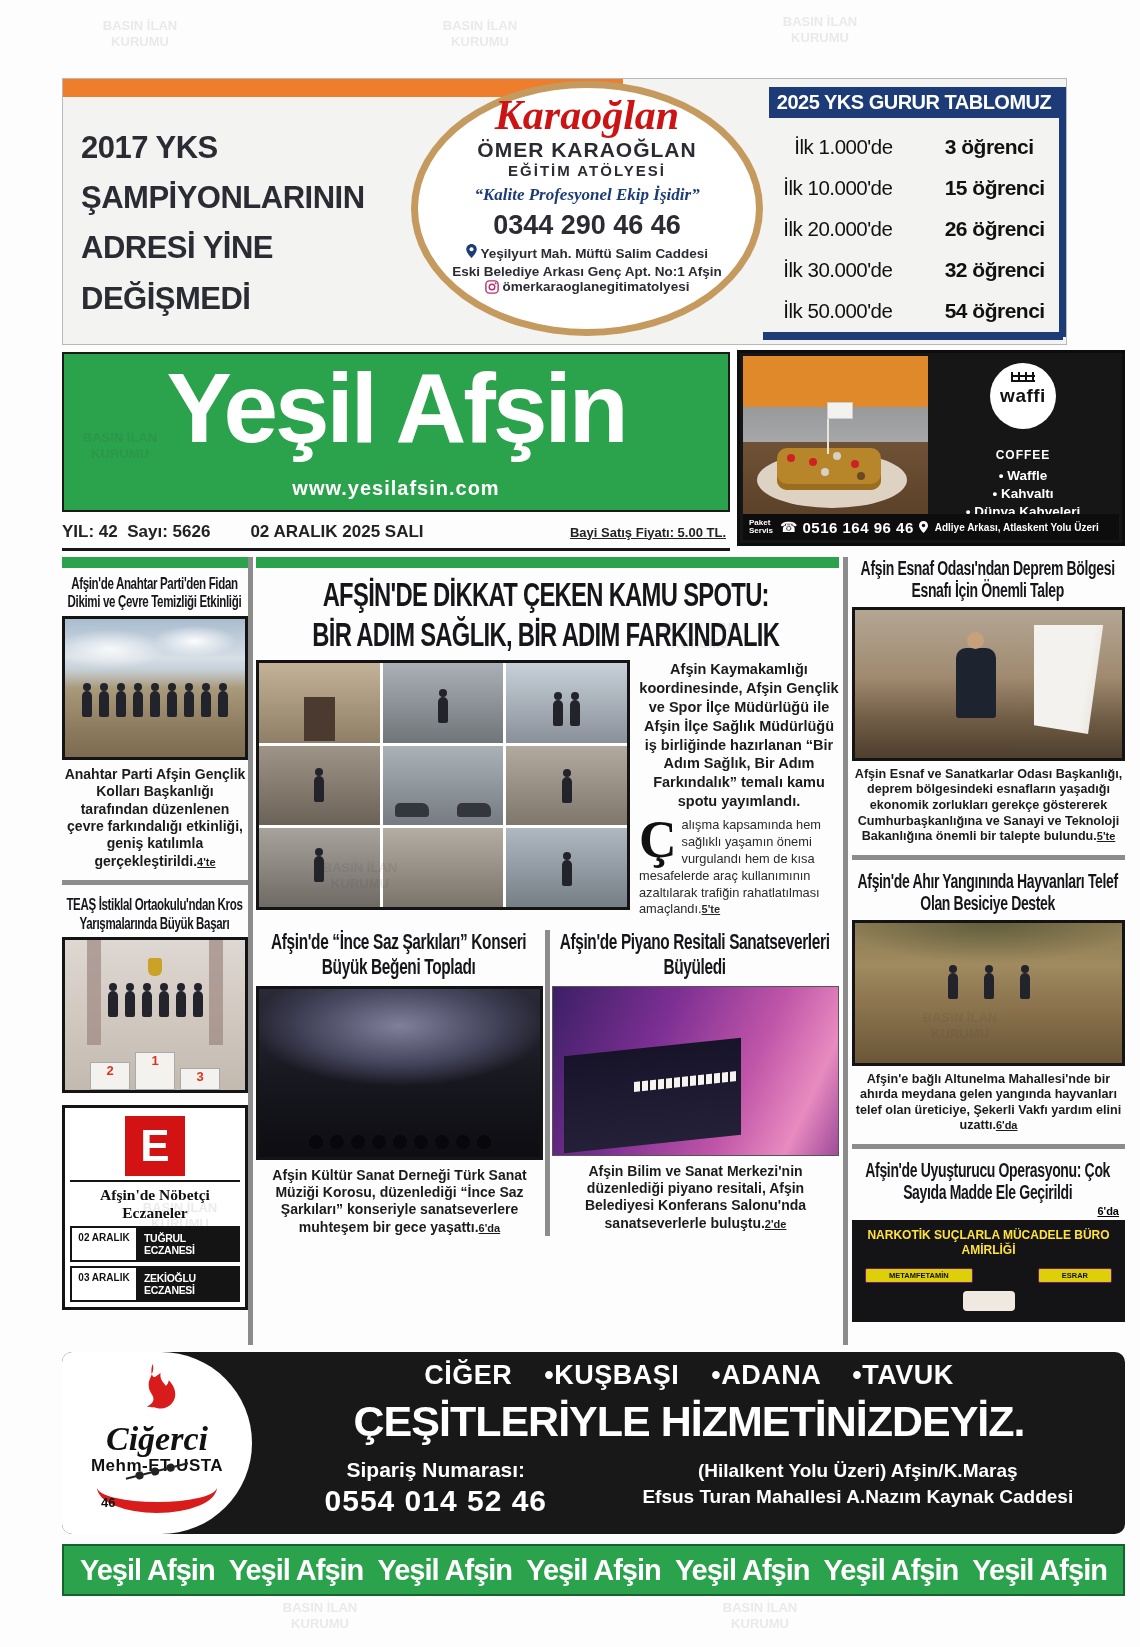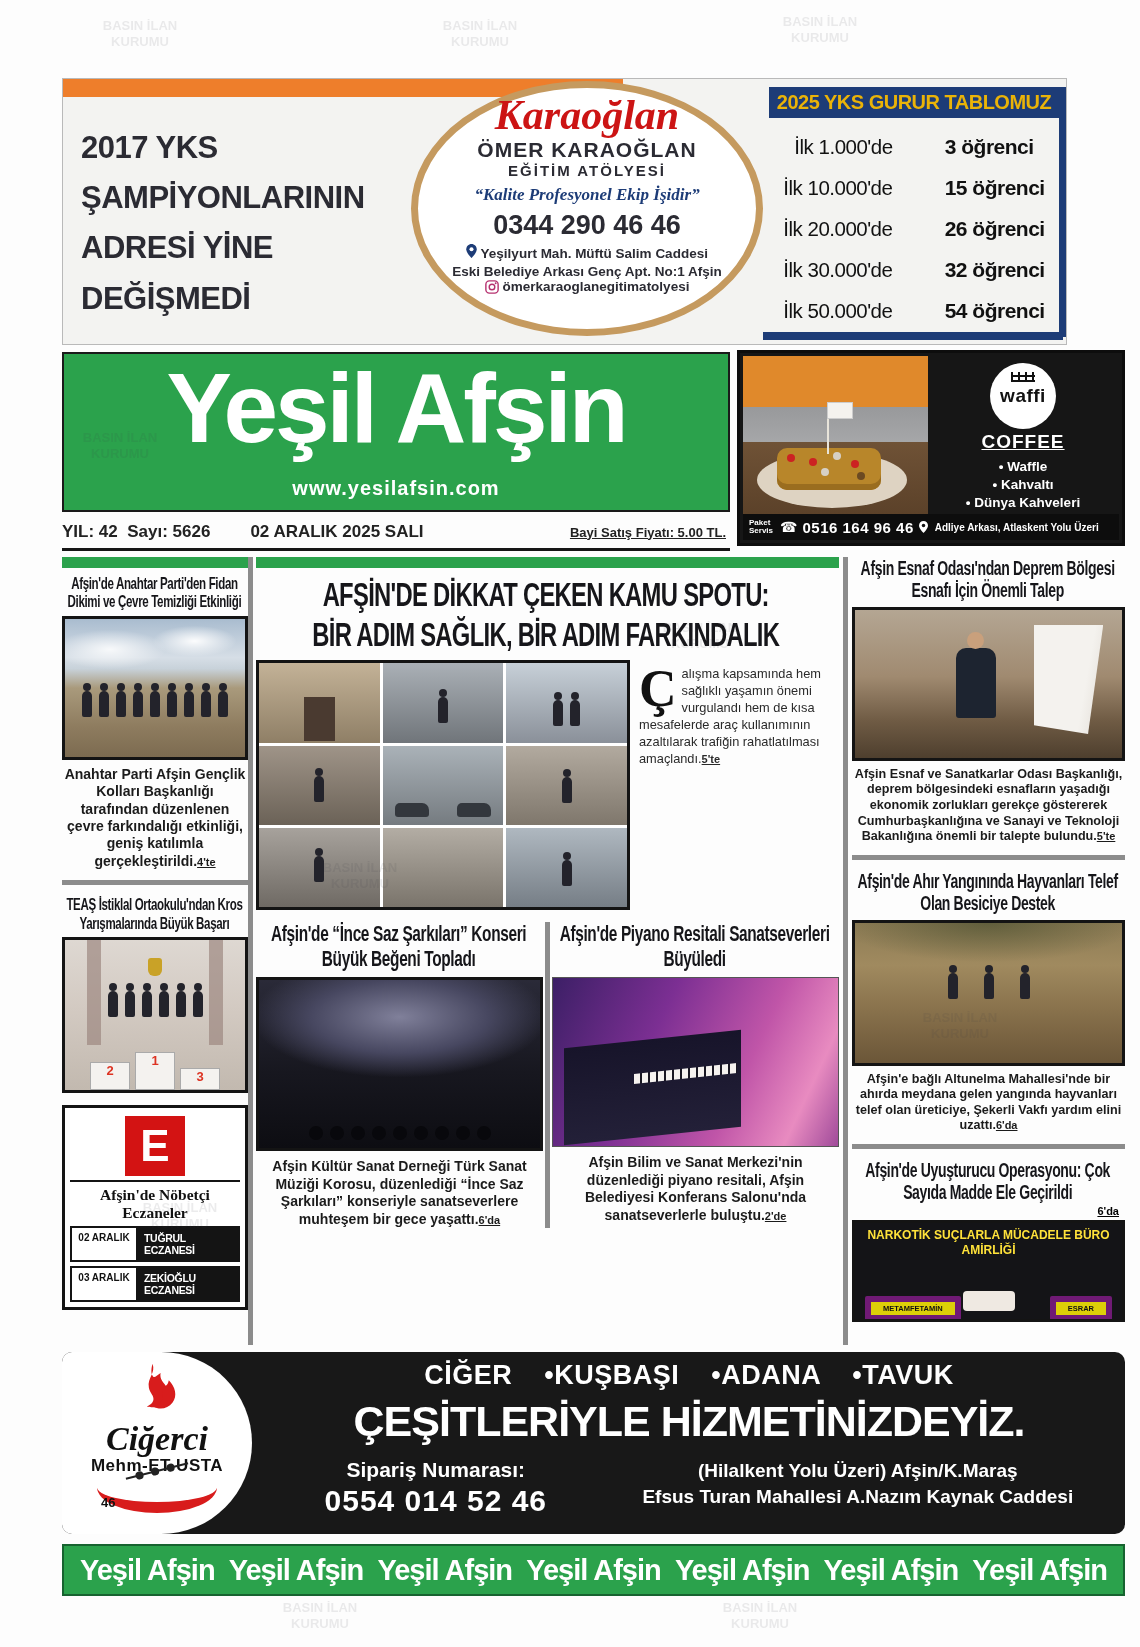--- a/index.html
+++ b/index.html
@@ -27,21 +27,21 @@
   #topad-ellipse{position:absolute;left:348px;top:2px;width:352px;height:255px;background:#fff;
     border:7px solid #C59A5F;border-radius:50%;text-align:center;padding-top:6px;box-sizing:border-box;}
   .k-script{font-family:"Liberation Serif",serif;font-style:italic;font-weight:bold;font-size:42px;color:#CC1414;line-height:1;}
   .k-name1{font-size:21px;font-weight:bold;color:#2b2b33;letter-spacing:1px;margin-top:2px;}
   .k-name2{font-size:15px;font-weight:bold;color:#2b2b33;letter-spacing:2px;}
   .k-quote{font-family:"Liberation Serif",serif;font-style:italic;font-weight:bold;font-size:17px;color:#1D3C77;margin-top:6px;}
   .k-phone{font-size:27px;font-weight:bold;color:#2b2b33;margin-top:5px;}
   .k-addr{font-size:13.5px;font-weight:bold;color:#2b2b33;margin-top:3px;}
   .k-ig{font-size:13.5px;font-weight:bold;color:#2b2b33;margin-top:0;display:flex;align-items:center;justify-content:center;gap:4px;}
   #topad-honor{position:absolute;left:706px;top:8px;width:290px;}
-  #honor-title{background:#1D3C77;color:#eab308;font-weight:bold;font-size:20px;text-align:center;padding:4px 0;letter-spacing:-0.5px;}
+  #honor-title{background:#1D3C77;color:#ffffff;font-weight:bold;font-size:20px;text-align:center;padding:4px 0;letter-spacing:-0.5px;}
   .honor-row{font-size:20.5px;color:#111;margin-top:17px;text-align:center;letter-spacing:-0.5px;}
   .honor-row b{font-size:21px;margin-left:47px;}
   #topad-navybottom{position:absolute;left:700px;bottom:4px;width:300px;height:8px;background:#1D3C77;}
   #topad-navyright{position:absolute;right:0;top:8px;width:7px;height:250px;background:#1D3C77;}
   
   #masthead{left:62px;top:352px;width:668px;height:160px;background:#2BA24C;border:2px solid #1a1a1a;box-sizing:border-box;text-align:center;}
   #mast-title{font-size:98px;font-weight:bold;color:#fff;letter-spacing:-3px;line-height:1.12;}
   #mast-url{position:absolute;left:0;right:0;bottom:10px;font-size:20px;font-weight:bold;color:#fff;letter-spacing:1px;}
   #mast-info{left:62px;top:516px;width:668px;height:32px;border-bottom:3px solid #161616;display:flex;align-items:center;}
   #mast-info .issue{font-size:17px;font-weight:bold;color:#222;white-space:pre;}
@@ -55,21 +55,21 @@
   .waffle{position:absolute;left:34px;bottom:26px;width:104px;height:42px;background:#b8862a;border-radius:10px;box-shadow:inset 0 -6px 0 #9a6d1f;}
   .waffle::after{content:"";position:absolute;left:10px;top:6px;width:8px;height:8px;border-radius:50%;background:#c22;
     box-shadow:22px 4px 0 #c22,46px -2px 0 #d6d0c6,64px 6px 0 #c22,34px 14px 0 #d6d0c6,70px 18px 0 #6b4a22;}
   .wflag{position:absolute;left:84px;bottom:62px;width:2px;height:38px;background:#e8e4da;}
   .wflag::before{content:"";position:absolute;top:-14px;left:0;width:24px;height:15px;background:#f4f2ee;border:1px solid #ccc;}
   #coffee-right{position:absolute;right:6px;top:6px;width:186px;height:158px;text-align:center;color:#fff;}
   .waffi-badge{width:66px;height:66px;margin:4px auto 2px;background:#fff;border-radius:50%;display:flex;align-items:center;justify-content:center;position:relative;}
   .waffi-badge span{font-size:19px;font-weight:bold;color:#111;letter-spacing:0.5px;}
   .waffi-badge::before{content:"";position:absolute;top:9px;left:50%;margin-left:-12px;width:24px;height:10px;
     background:repeating-linear-gradient(90deg,#111 0 2px,transparent 2px 7px),repeating-linear-gradient(0deg,#111 0 2px,transparent 2px 5px);}
-  .coffee-cat{font-size:19px;font-weight:bold;letter-spacing:1px;margin-top:2px;text-decoration:underline;}
+  .coffee-cat{font-size:12px;font-weight:bold;letter-spacing:1px;margin-top:19px;}
   .cof-items{margin-top:5px;}
   .cof-item{font-size:13.5px;font-weight:bold;line-height:1.35;}
   .cof-item::before{content:"•  ";}
   #coffee-bottom{position:absolute;left:3px;right:3px;bottom:3px;height:26px;background:#0d0d0d;display:flex;align-items:center;color:#fff;padding:0 6px;gap:5px;box-sizing:border-box;}
   #coffee-bottom .svc{font-size:8px;font-weight:bold;line-height:1.05;width:26px;}
   #coffee-bottom .cph-ico{font-size:14px;}
   #coffee-bottom .cphone{font-size:15px;font-weight:bold;letter-spacing:0.5px;}
   #coffee-bottom .caddr{font-size:10px;font-weight:bold;margin-left:2px;}
   
   .vdiv{background:#8c8c8c;width:5px;}
@@ -149,21 +149,21 @@
   .flag{position:absolute;right:7%;top:10%;width:26%;height:74%;background:linear-gradient(100deg,#f4f2ee 70%,#e2ddd6 100%);
     clip-path:polygon(0 0,100% 0,78% 100%,0 92%);}
   .suit{position:absolute;left:38%;top:26%;width:40px;height:70px;background:#1d2430;border-radius:10px 10px 3px 3px;}
   .suit::before{content:"";position:absolute;top:-16px;left:11px;width:17px;height:17px;border-radius:50%;background:#c9a07c;}
   .ph-ahir{height:140px;background:
     radial-gradient(ellipse 80% 40% at 50% 0%,rgba(60,70,40,.55),transparent 70%),
     linear-gradient(180deg,#8d7c55 0%,#a08a5f 30%,#8a734d 60%,#6b5638 100%);}
   .ph-narkotik{height:96px;background:#141417;text-align:center;}
   .nark-hdr{color:#ffe23a;font-size:12px;font-weight:bold;line-height:1.25;padding:5px 4px 0;}
   .plates{display:flex;justify-content:space-between;padding:10px 10px 0;}
-  .plate-lbl{background:#ddcf08;color:#111;font-size:7.5px;font-weight:bold;padding:2px 12px;border-radius:2px;border:6px solid #701a75;margin-top:28px;}
+  .plate-lbl{background:#ddcf08;color:#111;font-size:7.5px;font-weight:bold;padding:2px 23px;border-radius:2px;border:1px solid #701a75;}
   .packet{position:absolute;left:50%;bottom:8px;margin-left:-26px;width:52px;height:20px;background:#efe9e2;border-radius:4px;}
   .story3-ref{display:block;text-align:right;margin:1px 6px 3px 0;}
   
   #cigerci{left:62px;top:1352px;width:1063px;height:182px;background:#181818;border-radius:10px;overflow:hidden;}
   #cig-left{position:absolute;left:0;top:0;width:190px;height:182px;background:#fff;border-radius:0 120px 120px 0;text-align:center;padding-top:10px;box-sizing:border-box;}
   .cig-script{font-family:"Liberation Serif",serif;font-style:italic;font-weight:bold;font-size:34px;color:#111;line-height:1;margin-top:-2px;}
   .cig-name{font-size:17px;font-weight:bold;color:#111;letter-spacing:0.5px;}
   .swoosh{width:120px;height:26px;border-bottom:11px solid #d81c1c;border-radius:0 0 70px 70px/0 0 30px 30px;position:relative;margin:0 auto;}
   .swoosh b{position:absolute;left:4px;bottom:-8px;font-size:13px;color:#111;}
   .skewer{position:absolute;top:-6px;left:28px;width:64px;height:2px;background:#222;transform:rotate(-14deg);}
@@ -382,20 +382,21 @@
             </div>
           <div class="cell c8"></div>
           <div class="cell c9">
               <div class="people-row" style="top:40%;">
                 <span class="person"></span>
               </div>
             </div>
         </div>
       </div>
       <div id="main-text">
+        <div class="intro">Afşin Kaymakamlığı koordinesinde, Afşin Gençlik ve Spor İlçe Müdürlüğü ile Afşin İlçe Sağlık Müdürlüğü iş birliğinde hazırlanan “Bir Adım Sağlık, Bir Adım Farkındalık” temalı kamu spotu yayımlandı.</div>
         <div class="body">
           <span class="dropcap">Ç</span><span>alışma kapsamında hem sağlıklı yaşamın önemi vurgulandı hem de kısa mesafelerde araç kullanımının azaltılarak trafiğin rahatlatılması amaçlandı.</span><span class="ref">5'te</span>
         </div>
       </div>
     </div>
     <div id="substories">
       <div class="substory">
         <div class="chl">Afşin'de “İnce Saz Şarkıları” Konseri Büyük Beğeni Topladı</div>
         <div class="photo ph-concert" style="margin-top:6px;">
           <div class="heads">

